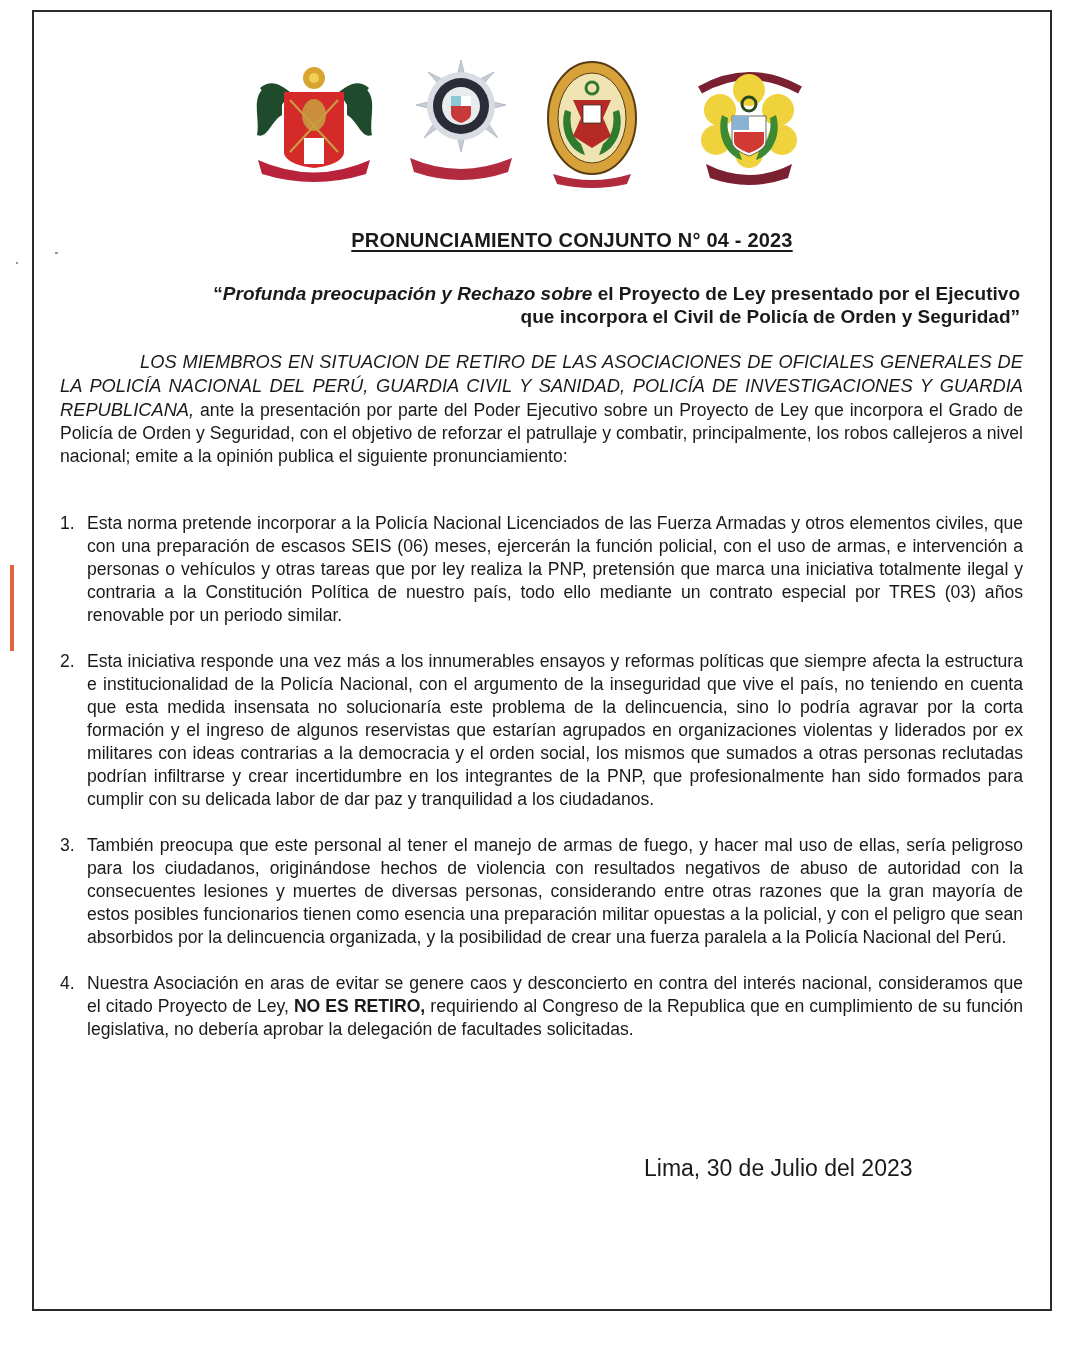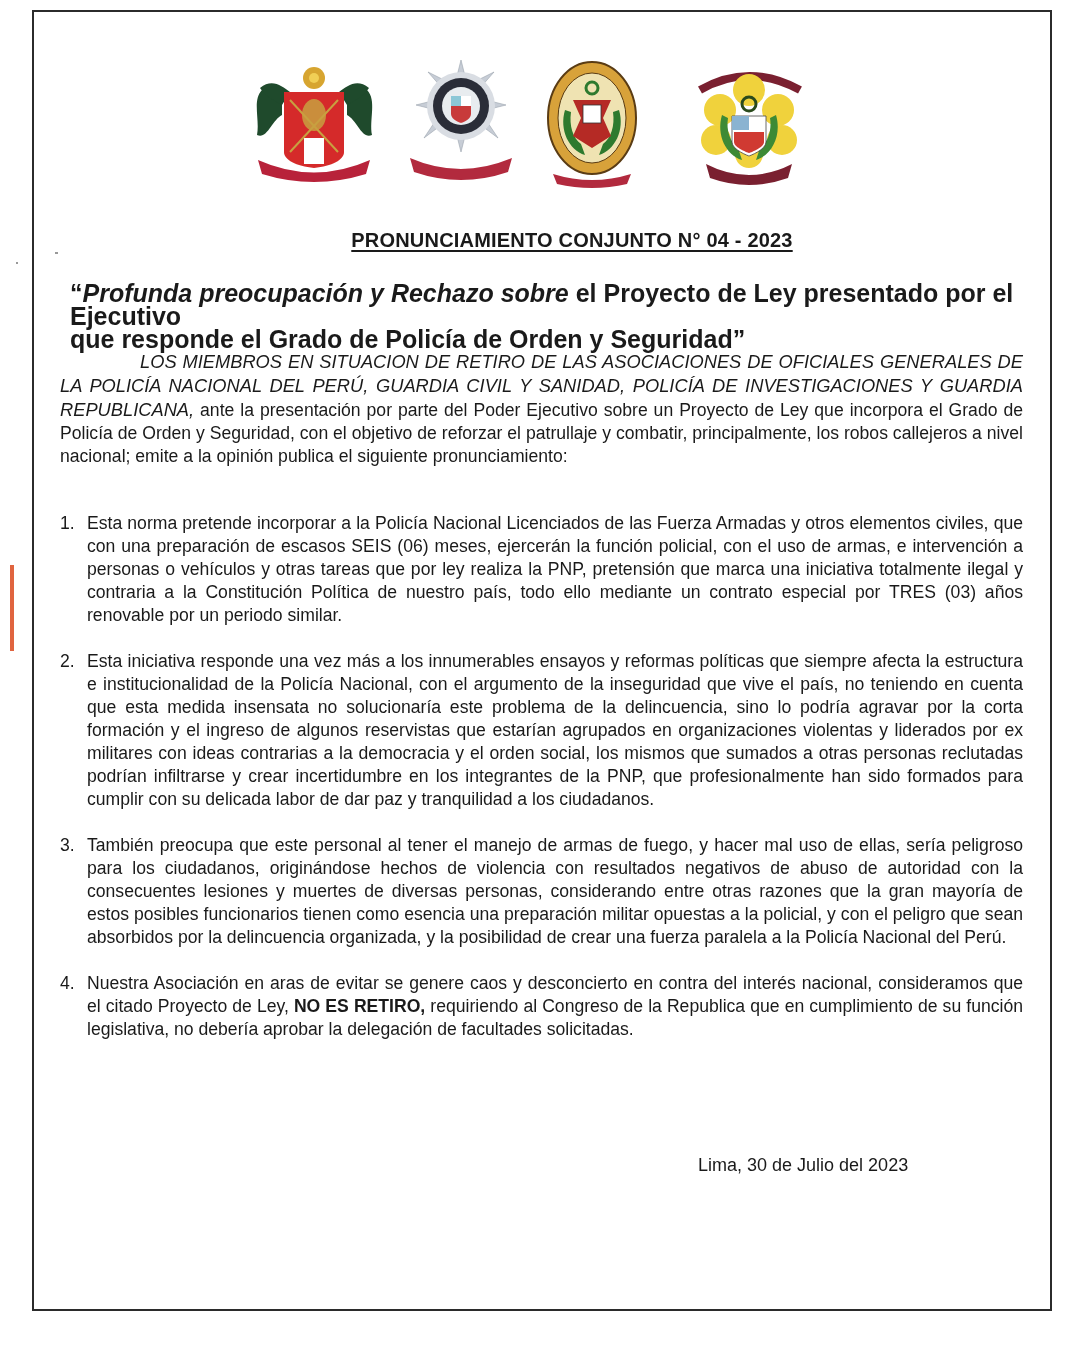--- a/index.html
+++ b/index.html
@@ -8,34 +8,34 @@
   .frame { position:absolute; left:32px; top:10px; width:1020px; height:1301px;
            border:2px solid #2b2b2b; box-sizing:border-box; }
   .side-mark { position:absolute; left:10px; top:565px; width:4px; height:86px; background:#e0643f; }
   .speck { position:absolute; width:3px; height:2px; background:#999; }
   .emblems { position:absolute; top:60px; left:0; width:1080px; height:130px; }
   .emblem { position:absolute; top:0; }
   .emblem svg { display:block; }
   .title { position:absolute; left:0; width:1080px; top:229px; text-align:center;
            font-weight:bold; font-size:20px; letter-spacing:0.2px;padding-left:32px; }
   .title span { text-decoration:underline; text-underline-offset:3px; }
-  .subtitle { position:absolute; left:70px; width:950px; top:282px; text-align:left;
-              font-weight:bold; font-size:25px; line-height:23px; }
+  .subtitle { position:absolute; left:70px; width:950px; top:282px; text-align:right;
+              font-weight:bold; font-size:19px; line-height:23px; }
   .subtitle i { font-style:italic; }
   .body { position:absolute; left:60px; width:963px; font-size:17.6px; line-height:23px;
           text-align:justify; }
   .intro { top:350px; }
   .intro .lead { font-weight:normal; font-style:italic; font-size:18.3px; }
   .intro .indent { display:inline-block; width:80px; }
   ol.points { position:absolute; left:60px; top:512px; width:963px; margin:0; padding:0;
               list-style:none; font-size:17.6px; line-height:23px; text-align:justify; }
   ol.points li { position:relative; padding-left:27px; margin-bottom:23px; }
   ol.points li .num { position:absolute; left:0; top:0; }
   ol.points li b { font-weight:bold; }
-  .date { position:absolute; left:698px; top:1155px; font-size:18px; }
+  .date { position:absolute; left:644px; top:1155px; font-size:23px; }
   .signature { position:absolute; left:60px; width:963px; top:1224px; text-align:center;
                font-weight:bold; font-size:18.3px; line-height:23px; }
 </style>
 </head>
 <body>
 
 <div class="frame"></div>
 <div class="side-mark"></div>
 <div class="speck" style="left:55px;top:252px;"></div>
 <div class="speck" style="left:16px;top:262px;width:2px;"></div>
@@ -115,21 +115,21 @@
     </svg>
   </div>
 </div>
 
 <div class="title">
   <span>PRONUNCIAMIENTO CONJUNTO N° 04 - 2023</span>
 </div>
 
 <div class="subtitle">
   <span>“</span><i>Profunda preocupación</i><i> y </i><i>Rechazo sobre</i><span> el Proyecto de Ley presentado por el Ejecutivo</span><br>
-  <span>que responde el Grado de Policía de Orden y Seguridad”</span>
+  <span>que incorpora el Civil de Policía de Orden y Seguridad”</span>
 </div>
 
 <div class="body intro">
   <span class="indent"></span><span class="lead">LOS MIEMBROS EN SITUACION DE RETIRO DE LAS ASOCIACIONES DE OFICIALES GENERALES DE LA POLICÍA NACIONAL DEL PERÚ, GUARDIA CIVIL Y SANIDAD, POLICÍA DE INVESTIGACIONES Y GUARDIA REPUBLICANA,</span><span> ante la presentación por parte del Poder Ejecutivo sobre un Proyecto de Ley que incorpora el Grado de Policía de Orden y Seguridad, con el objetivo de reforzar el patrullaje y combatir, principalmente, los robos callejeros a nivel nacional; emite a la opinión publica el siguiente pronunciamiento:</span>
 </div>
 
 <ol class="points">
   <li>
     <span class="num">1.</span>
     <span>Esta norma pretende incorporar a la Policía Nacional Licenciados de las Fuerza Armadas y otros elementos civiles, que con una preparación de escasos SEIS (06) meses, ejercerán la función policial, con el uso de armas, e intervención a personas o vehículos y otras tareas que por ley realiza la PNP, pretensión que marca una iniciativa totalmente ilegal y contraria a la Constitución Política de nuestro país, todo ello mediante un contrato especial  por TRES (03) años renovable por un periodo similar.</span>

